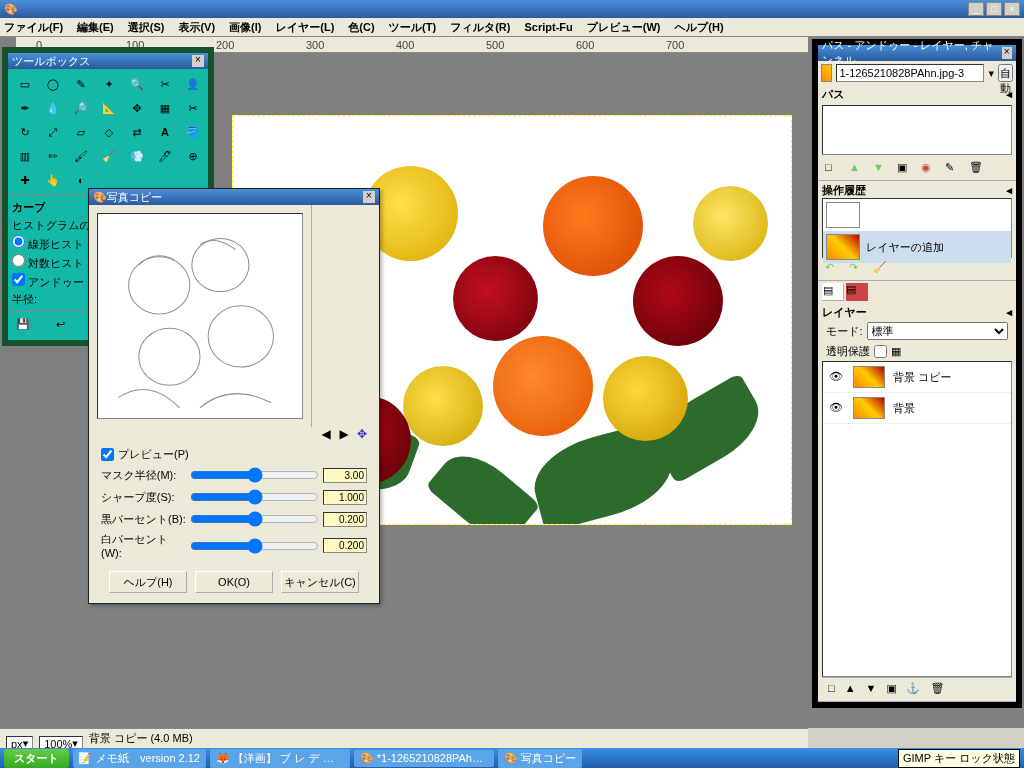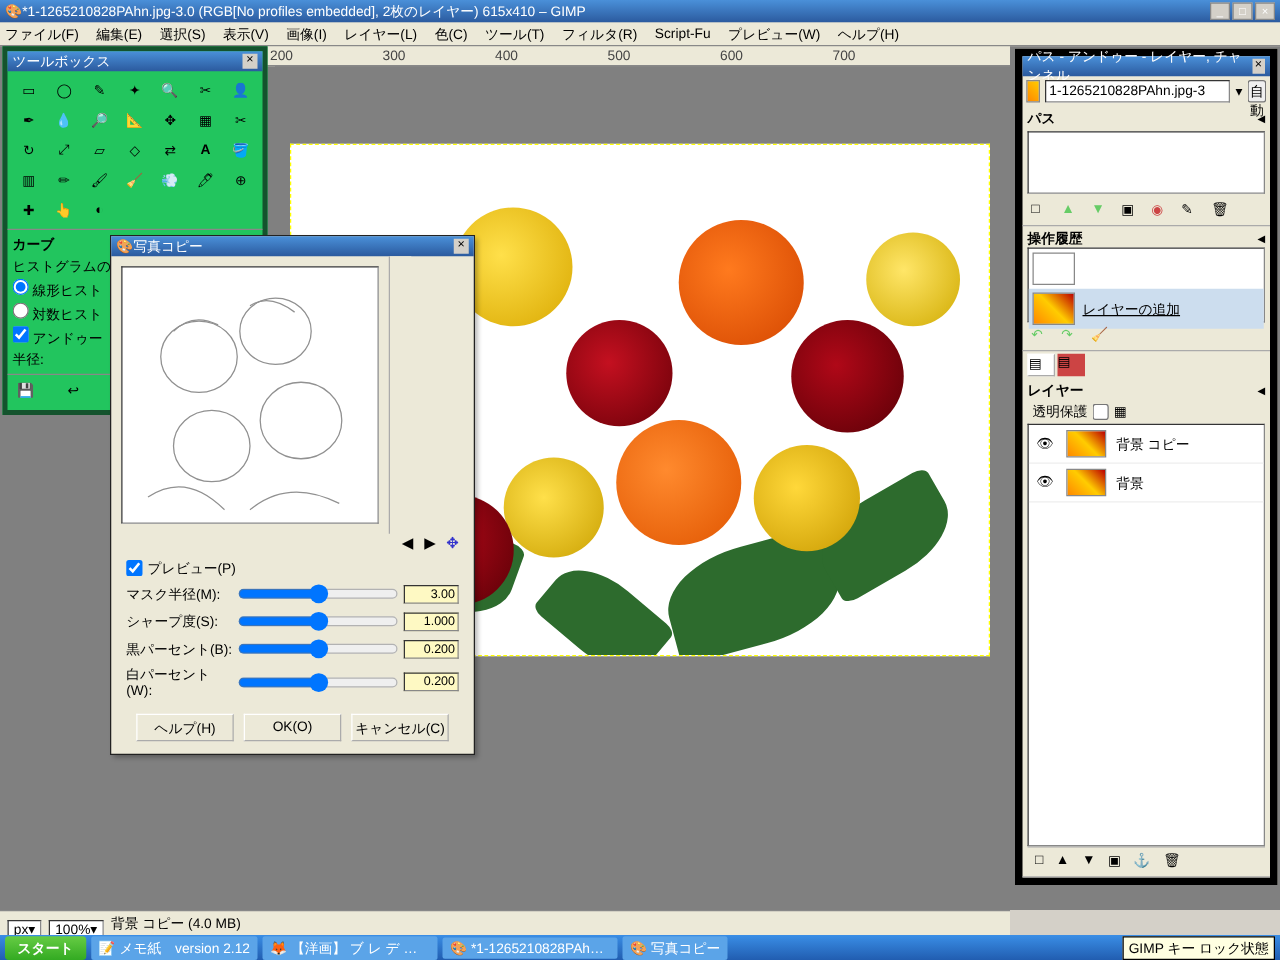--- a/index.html
+++ b/index.html
@@ -2,31 +2,31 @@
 <html><head>
 <meta charset="utf-8">
 <style>
 * { margin:0; padding:0; box-sizing:border-box; font-family:"MS UI Gothic","Meiryo",sans-serif; font-size:11px; }
 body { width:1024px; height:768px; background:#d4d0c8; overflow:hidden; position:relative; }
 .titlebar { height:18px; background:linear-gradient(#4a90d9,#2b5a9e); color:#fff; display:flex; align-items:center; padding:0 4px; }
 .titlebar .spacer { flex:1; }
 .winbtns { display:flex; gap:2px; }
 .winbtn { width:16px; height:14px; background:#d4d0c8; border:1px solid #888; font-size:9px; display:flex; align-items:center; justify-content:center; }
 .menubar { height:19px; background:#ece9d8; display:flex; align-items:center; padding:0 4px; gap:14px; border-bottom:1px solid #888; }
-.menubar span { cursor:default; }
+.menubar span { cursor:default;font-weight:bold; }
 .ruler-h { height:16px; background:#ece9d8; border-bottom:1px solid #888; position:relative; font-size:8px; color:#444;text-align:center; }
 .ruler-h .tick { position:absolute; top:2px; }
 .main { position:absolute; top:37px; left:0; right:0; bottom:40px; background:#808080; }
 .canvas-area { position:absolute; left:220px; top:16px; right:216px; bottom:20px; background:#808080; overflow:hidden; }
 .canvas { position:absolute; left:12px; top:62px; width:560px; height:410px; background:#fff; border:1px dashed #ff0; }
 .flowers { width:100%; height:100%; position:relative; overflow:hidden; }
 .rose { position:absolute; border-radius:50%; }
 .leaf { position:absolute; background:#2d6b2d; border-radius:50% 10% 50% 10%; }
 
-.toolbox { position:absolute; left:2px; top:0; width:212px; background:#22c55e; border:4px solid #14532d; }
+.toolbox { position:absolute; left:2px; top:10px; width:212px; background:#14b8a6; border:6px solid #14532d; }
 .panel-title { height:16px; background:linear-gradient(#4a90d9,#2b5a9e); color:#fff; display:flex; align-items:center; padding:0 4px; font-size:10px; }
 .panel-title .spacer { flex:1; }
 .panel-title .x { width:12px; height:12px; background:#d4d0c8; color:#000; text-align:center; line-height:10px; font-size:10px; }
 .tool-grid { display:grid; grid-template-columns:repeat(7,1fr); gap:2px; padding:4px; }
 .tool { width:26px; height:22px; display:flex; align-items:center; justify-content:center; border:1px solid transparent; }
 .curves { padding:4px; border-top:1px solid #888; }
 .curves .hdr { font-weight:bold; margin-bottom:3px; }
 .curves label { display:block; margin:2px 0; }
 
 .dialog { position:absolute; left:88px; top:151px; width:292px; background:#ece9d8; border:1px solid #222; z-index:50; box-shadow:2px 2px 4px rgba(0,0,0,.3); }
@@ -44,21 +44,21 @@
 .rdock { position:absolute; right:2px; top:2px; width:210px; bottom:20px; background:#ece9d8; border:6px solid #000000; display:flex; flex-direction:column; }
 .rsection { border-bottom:1px solid #aaa; padding:2px 4px; }
 .rsection .hdr2 { font-weight:bold; display:flex; align-items:center; }
 .rsection .hdr2 .spacer { flex:1; }
 .sel { display:flex; align-items:center; gap:4px; padding:3px; }
 .sel .thumb { width:24px; height:18px; border:1px solid #888; background:linear-gradient(45deg,#f80,#fc0); }
 .sel input { flex:1; height:18px; border:1px inset #888; padding:0 2px; }
 .path-box { height:50px; border:1px inset #888; background:#fff; margin:3px 0; }
 .icon-row { display:flex; gap:10px; padding:3px; }
 .icon-row .i { width:14px; height:14px; }
-.hist { display:flex; align-items:center; gap:6px; padding:3px;text-decoration:underline; }
+.hist { display:flex; align-items:center; gap:6px; padding:3px; }
 .hist .th { width:34px; height:26px; border:1px solid #888; }
 .layer-list { flex:1; background:#fff; border:1px inset #888; overflow:auto; }
 .layer-row { display:flex; align-items:center; gap:8px; padding:4px 6px; border-bottom:1px solid #eee; }
 .layer-row .eye { width:16px; height:14px; }
 .layer-row .lth { width:32px; height:22px; border:1px solid #888; }
 .mode-row { display:flex; align-items:center; gap:4px; padding:2px 4px; }
 .mode-row select { flex:1; height:18px; }
 .opac-row { display:flex; align-items:center; gap:4px; padding:2px 4px; }
 .opac-row input[type=range] { flex:1; }
 .opac-row .val { width:40px; border:1px inset #888; background:#fff; text-align:right; padding:1px 2px; }
@@ -70,21 +70,20 @@
 .taskbar .titem { background:#5ba4e8; padding:2px 6px; border-radius:2px; max-width:140px; white-space:nowrap; overflow:hidden; text-overflow:ellipsis; }
 .taskbar .spacer { flex:1; }
 .toolbar-bottom { display:flex; gap:24px; padding:6px 8px; border-top:1px solid #888; }
 .tb-icon { width:16px; height:16px; }
 </style>
 </head>
 <body>
 
 <div class="titlebar">
   <span>🎨</span>
-  <span>*1-1265210828PAhn.jpg-3.0 (RGB[No profiles embedded], 2枚のレイヤー) 615x410 – GIMP</span>
   <span class="spacer"></span>
   <div class="winbtns">
     <div class="winbtn">_</div>
     <div class="winbtn">□</div>
     <div class="winbtn">×</div>
   </div>
 </div>
 
 <div class="menubar">
   <span>ファイル(F)</span>
@@ -306,20 +305,24 @@
       <span style="width:22px;height:18px;border:1px outset #fff;background:#fff">▤</span>
       <span style="width:22px;height:18px;background:#c44">▤</span>
     </div>
     <div class="rsection" style="flex:1;display:flex;flex-direction:column">
       <div class="hdr2">
           <span>レイヤー</span>
           <span class="spacer"></span>
           <span>◂</span>
         </div>
       <div class="mode-row">
+        <span>モード:</span>
+        <select><option>標準</option></select>
+      </div>
+      <div class="mode-row">
         <span>透明保護</span>
         <input type="checkbox" style="">
         <span>▦</span>
       </div>
       <div class="layer-list">
         <div class="layer-row">
           <span class="eye">👁</span>
           <span class="lth" style="background:linear-gradient(45deg,#f80,#fc0,#b00)"></span>
           <span>背景 コピー</span>
         </div>

